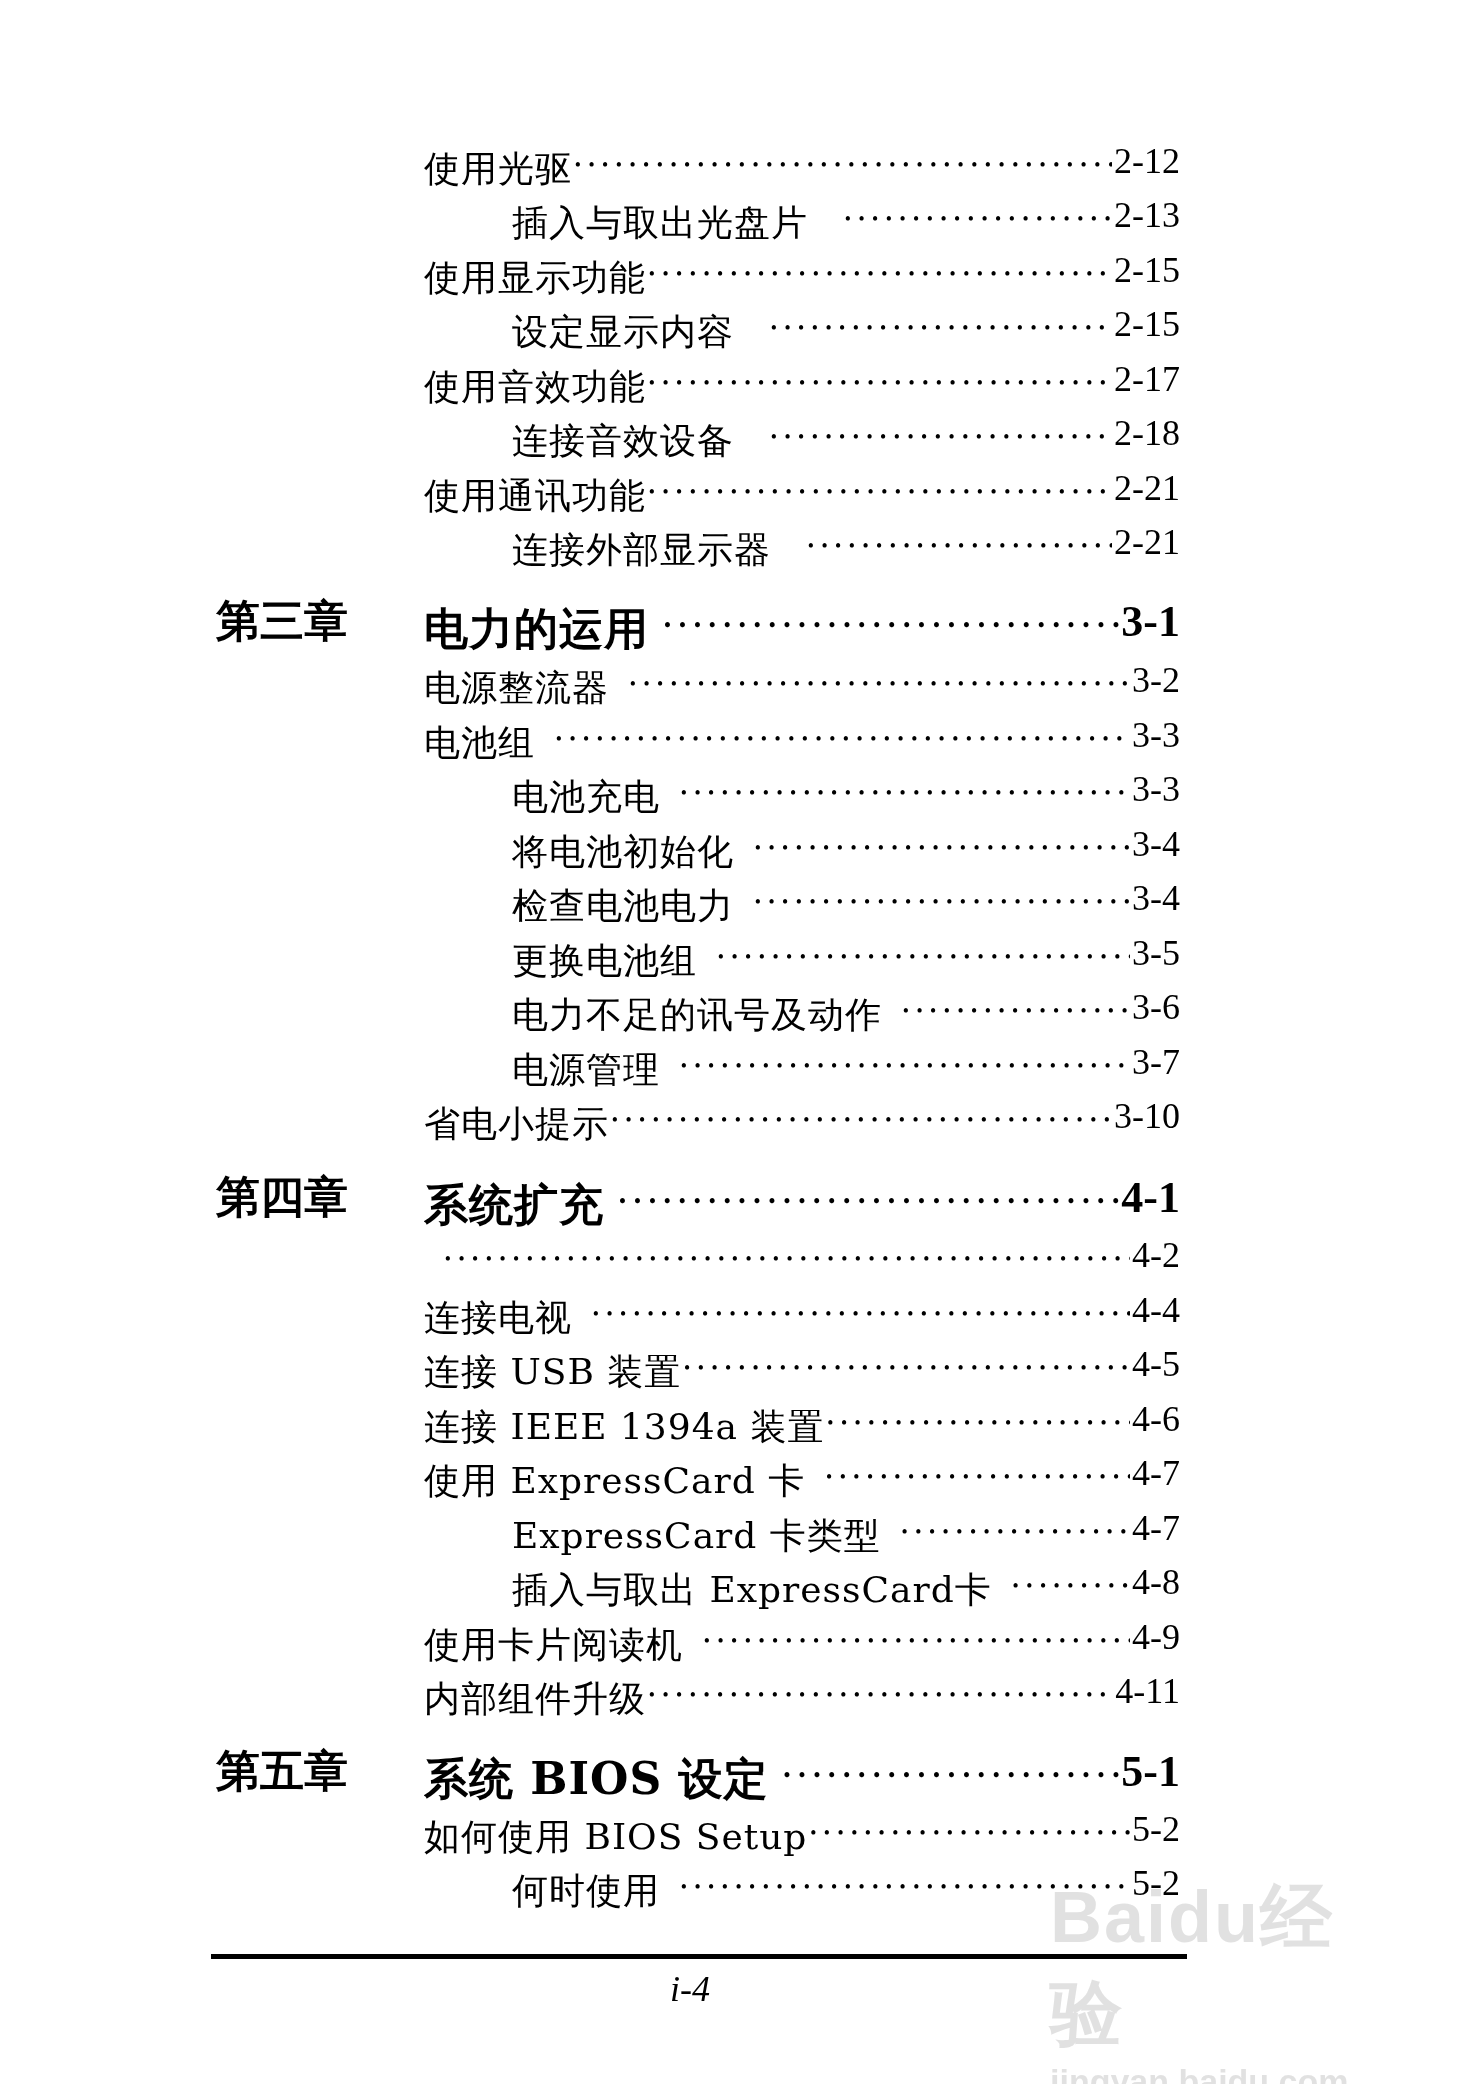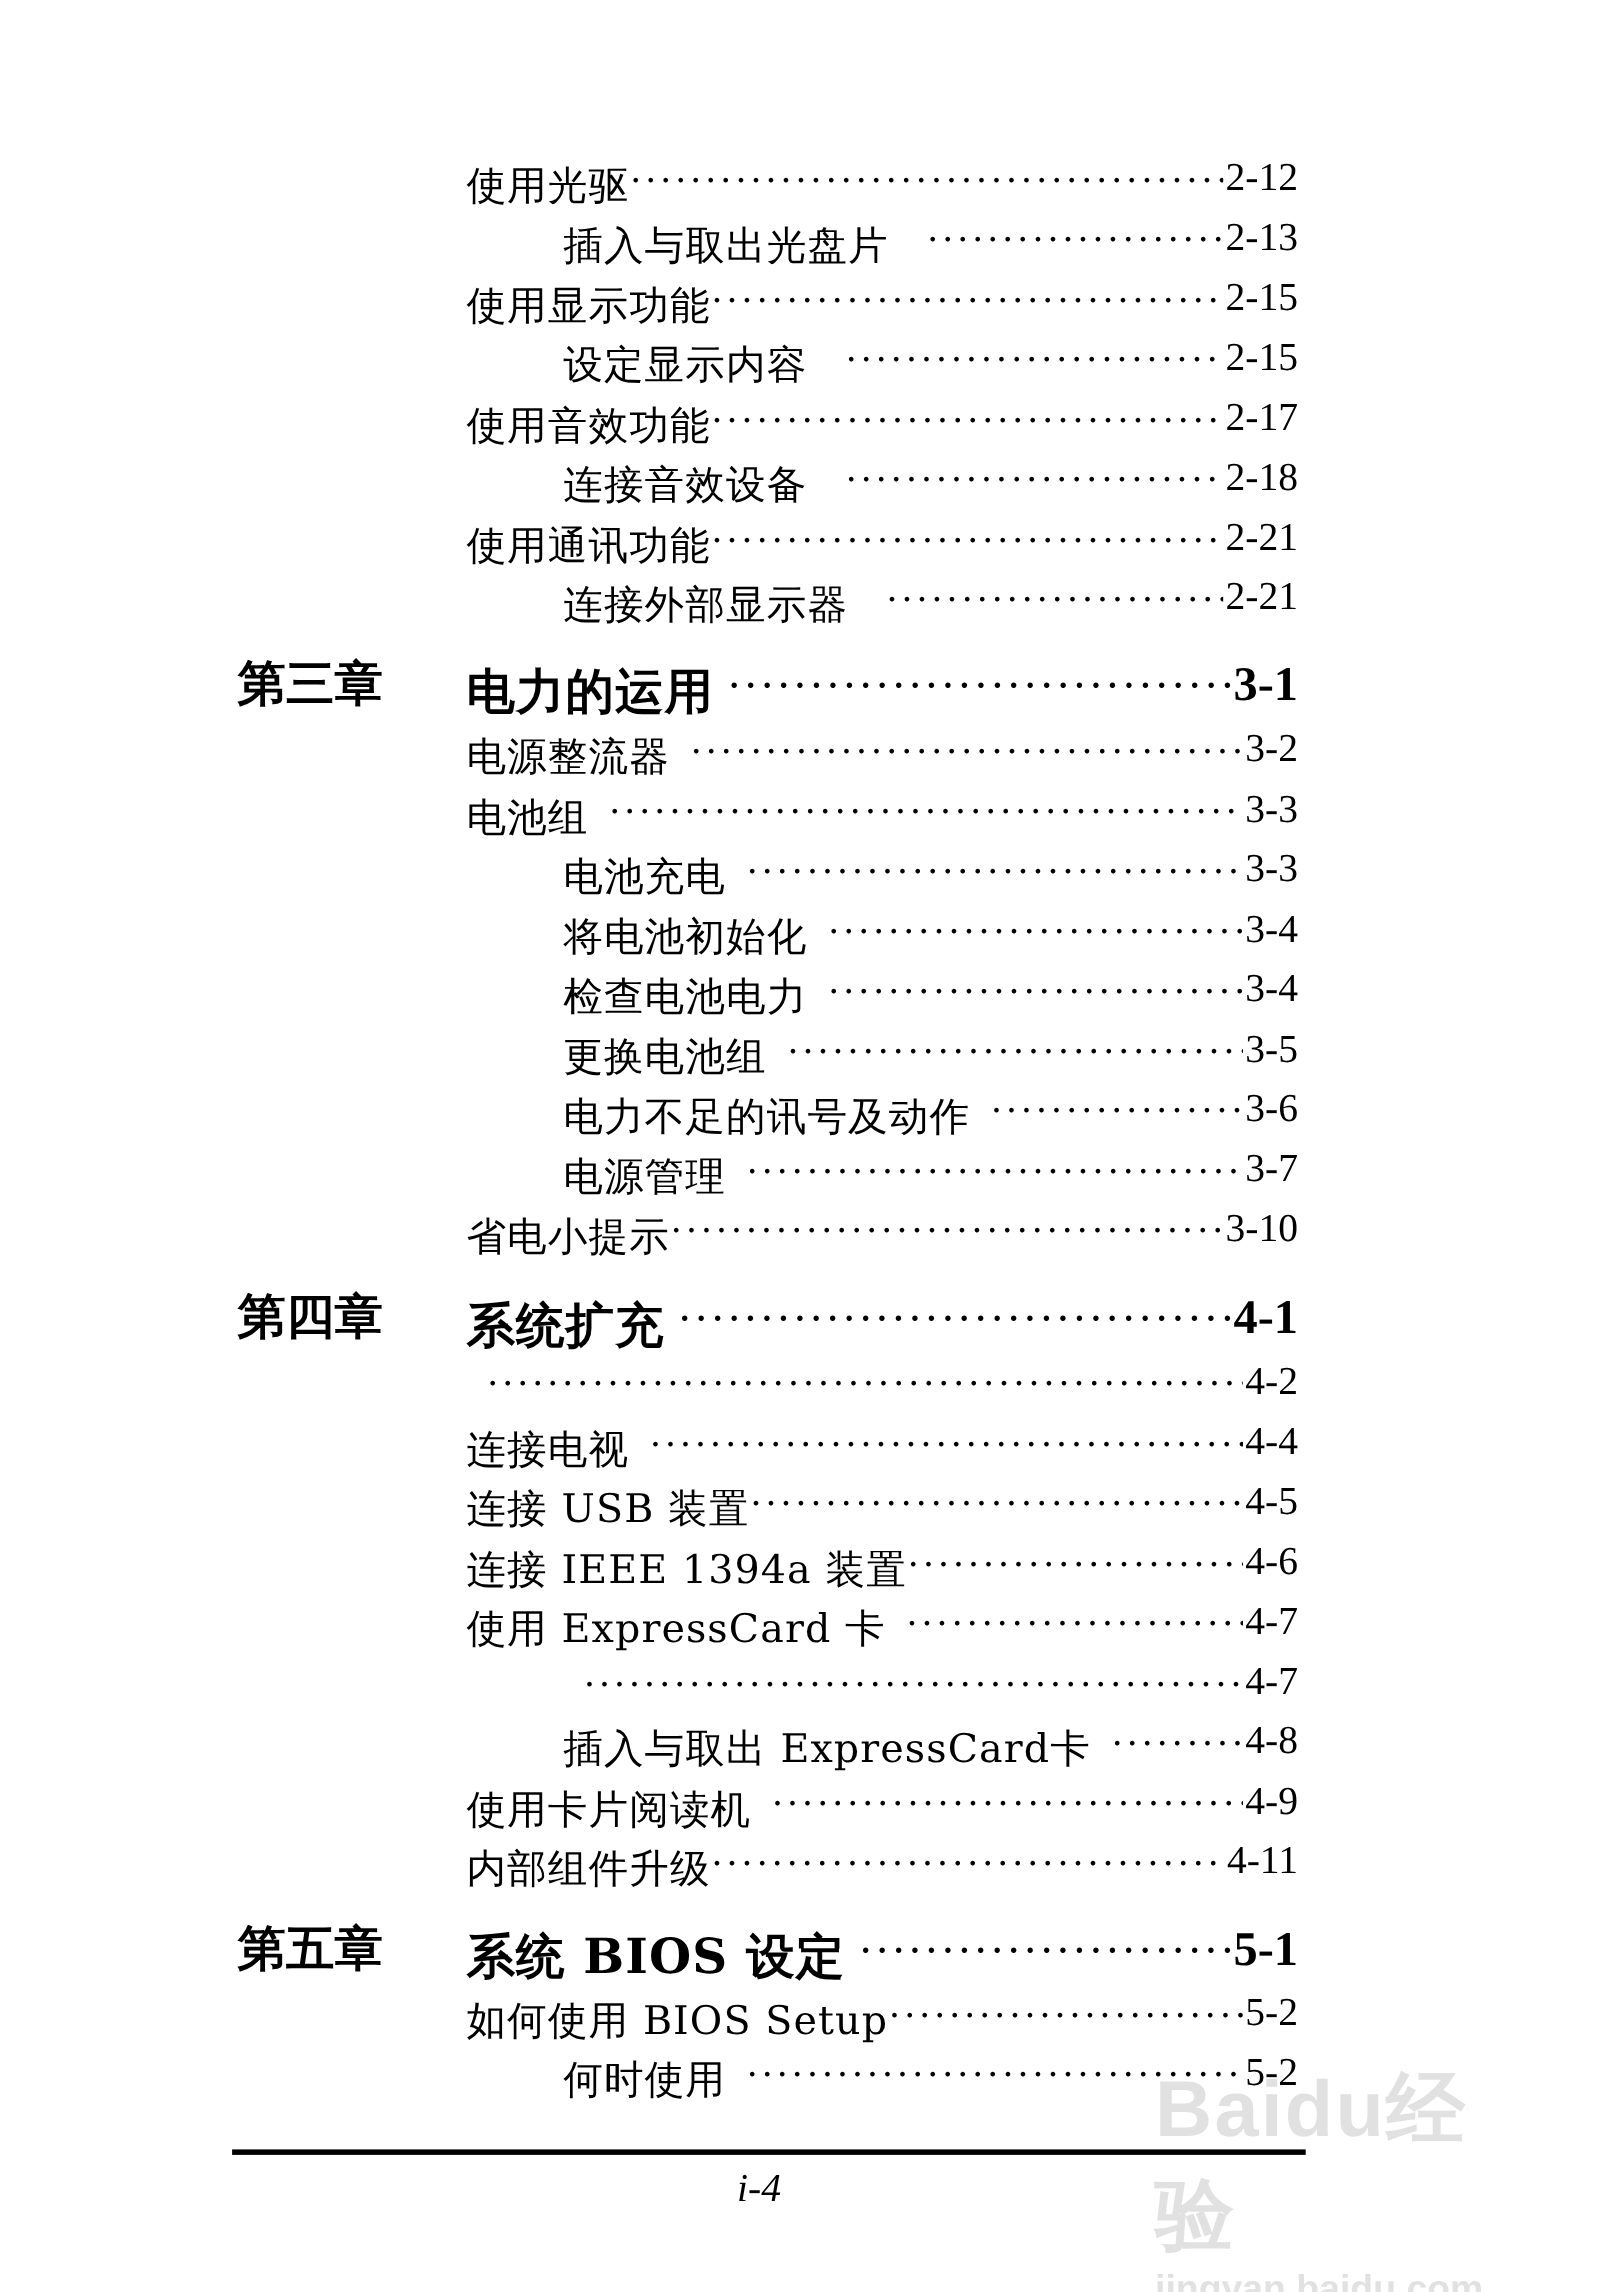--- a/index.html
+++ b/index.html
@@ -223,20 +223,21 @@
 </div>
 <div class="row lvl1" style="top:1448px">
   <div class="entry">
       <span class="title">使用 ExpressCard 卡</span>
       <span class="dots" style="margin-left:20px"></span>
       <span class="page">4-7</span>
     </div>
 </div>
 <div class="row lvl2" style="top:1503px">
   <div class="entry">
+      <span class="title">ExpressCard 卡类型</span>
       <span class="dots" style="margin-left:20px"></span>
       <span class="page">4-7</span>
     </div>
 </div>
 <div class="row lvl2" style="top:1557px">
   <div class="entry">
       <span class="title">插入与取出 ExpressCard卡</span>
       <span class="dots" style="margin-left:20px"></span>
       <span class="page">4-8</span>
     </div>

